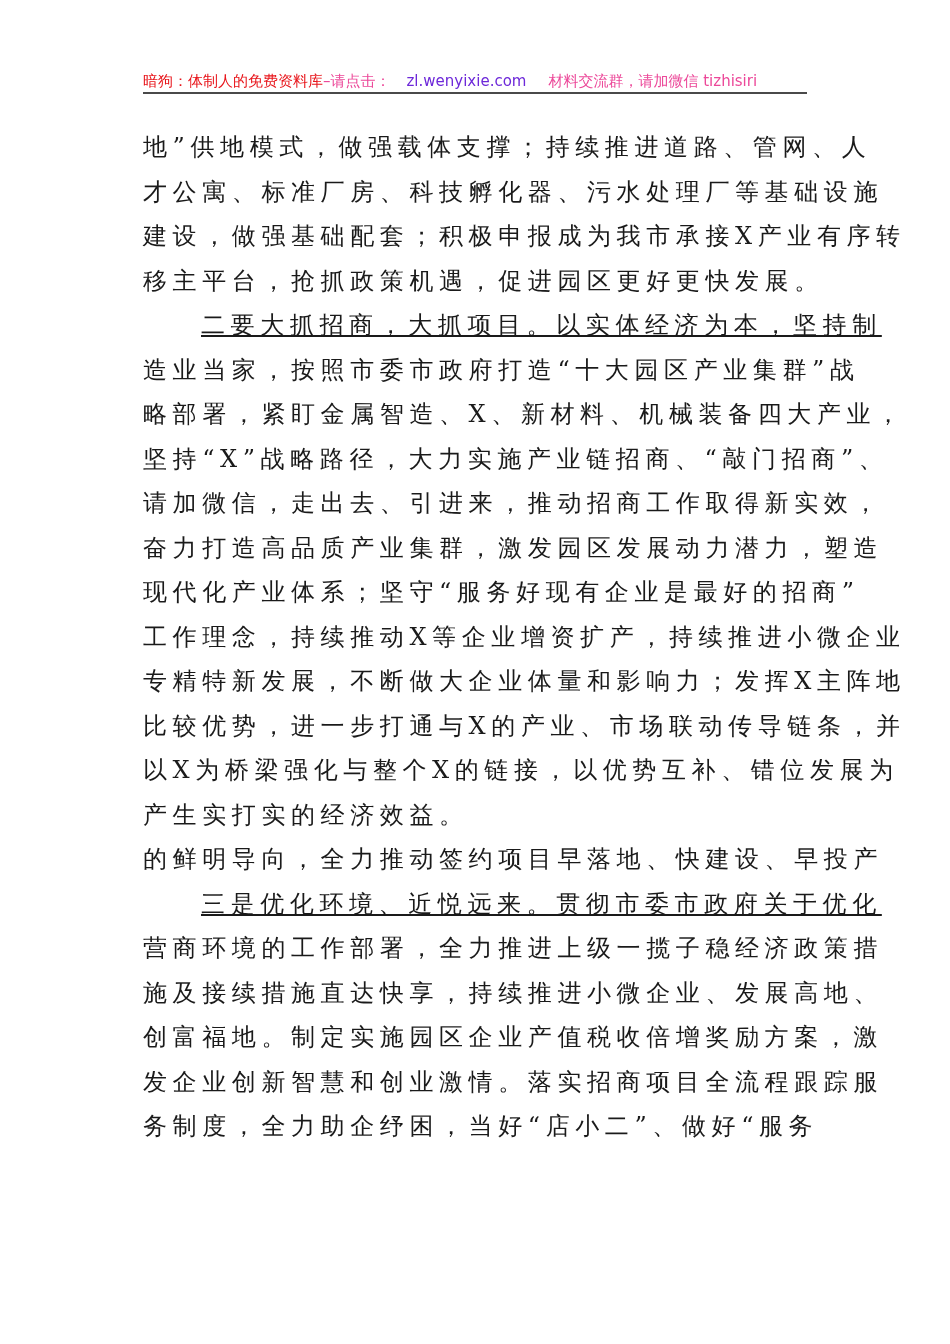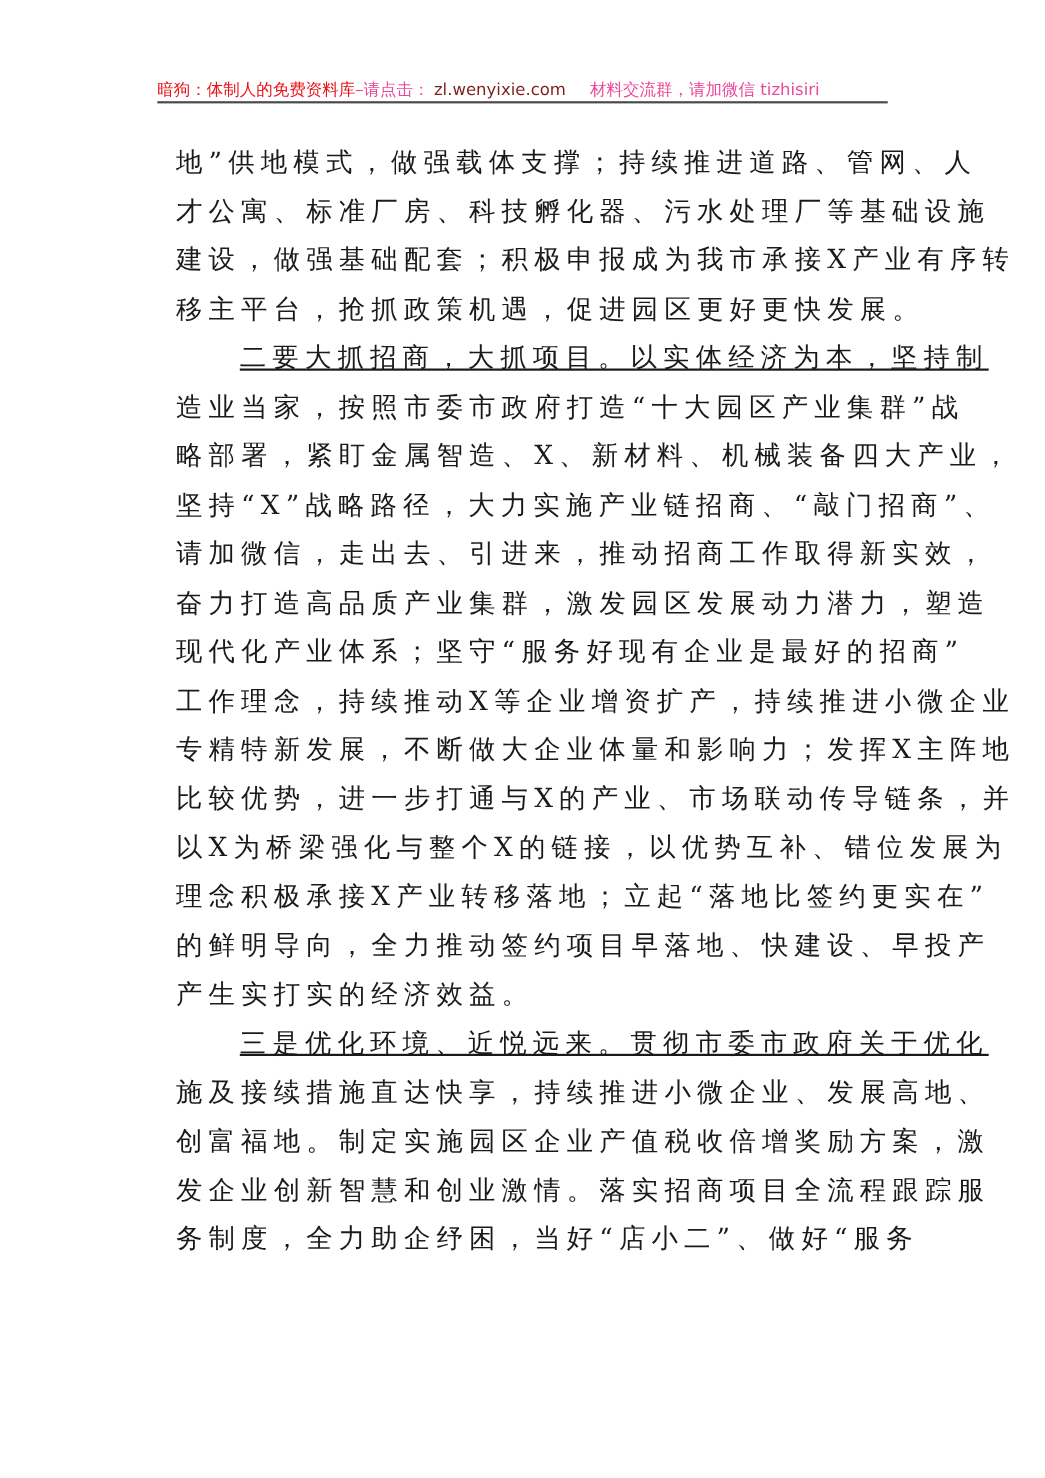--- a/index.html
+++ b/index.html
@@ -21,21 +21,21 @@
       width: 664px;
       height: 22px;
       display: flex;
       align-items: center;
       font-size: 15px;
       white-space: nowrap;
       font-family: "DejaVu Sans", sans-serif;
     }
     .hdr-red { color: #e8141a; }
     .hdr-dark { color: #ec4899; }
-    .hdr-link { color: #7f1d1d; margin-left: 4px; }
+    .hdr-link { color: #6d28d9; margin-left: 16px; }
     .hdr-gap { display: inline-block; width: 22px; }
     .header-rule {
       position: absolute;
       left: 143px;
       top: 92px;
       width: 664px;
       height: 2px;
       background: #4a4a4a;
     }
     .body-text {
@@ -46,21 +46,20 @@
       font-family: "DejaVu Serif", serif;
       font-size: 24px;
       line-height: 44.5px;
       color: #1a1a1a;
       letter-spacing: 5.6px;
     }
     .line {
       display: block;
       white-space: nowrap;
       height: 44.5px;
-      margin-left: 17px;
     }
     .indent {
       padding-left: 58px;
       text-decoration: underline;
     }
   </style>
 </head>
 <body>
 
 <div class="page-header">
@@ -81,21 +80,21 @@
   <span class="line">造业当家，按照市委市政府打造“十大园区产业集群”战</span>
   <span class="line">略部署，紧盯金属智造、X、新材料、机械装备四大产业，</span>
   <span class="line">坚持“X”战略路径，大力实施产业链招商、“敲门招商”、</span>
   <span class="line">请加微信，走出去、引进来，推动招商工作取得新实效，</span>
   <span class="line">奋力打造高品质产业集群，激发园区发展动力潜力，塑造</span>
   <span class="line">现代化产业体系；坚守“服务好现有企业是最好的招商”</span>
   <span class="line">工作理念，持续推动X等企业增资扩产，持续推进小微企业</span>
   <span class="line">专精特新发展，不断做大企业体量和影响力；发挥X主阵地</span>
   <span class="line">比较优势，进一步打通与X的产业、市场联动传导链条，并</span>
   <span class="line">以X为桥梁强化与整个X的链接，以优势互补、错位发展为</span>
-  <span class="line">理念积极承接X产业转移落地；立起“落地比签约更实在”</span>
+  <span class="line">产生实打实的经济效益。</span>
   <span class="line">的鲜明导向，全力推动签约项目早落地、快建设、早投产</span>
-  <span class="line">产生实打实的经济效益。</span>
   <span class="line indent">三是优化环境、近悦远来。贯彻市委市政府关于优化</span>
+  <span class="line">营商环境的工作部署，全力推进上级一揽子稳经济政策措</span>
   <span class="line">施及接续措施直达快享，持续推进小微企业、发展高地、</span>
   <span class="line">创富福地。制定实施园区企业产值税收倍增奖励方案，激</span>
   <span class="line">发企业创新智慧和创业激情。落实招商项目全流程跟踪服</span>
   <span class="line">务制度，全力助企纾困，当好“店小二”、做好“服务</span>
 </div>
 
 </body></html>

